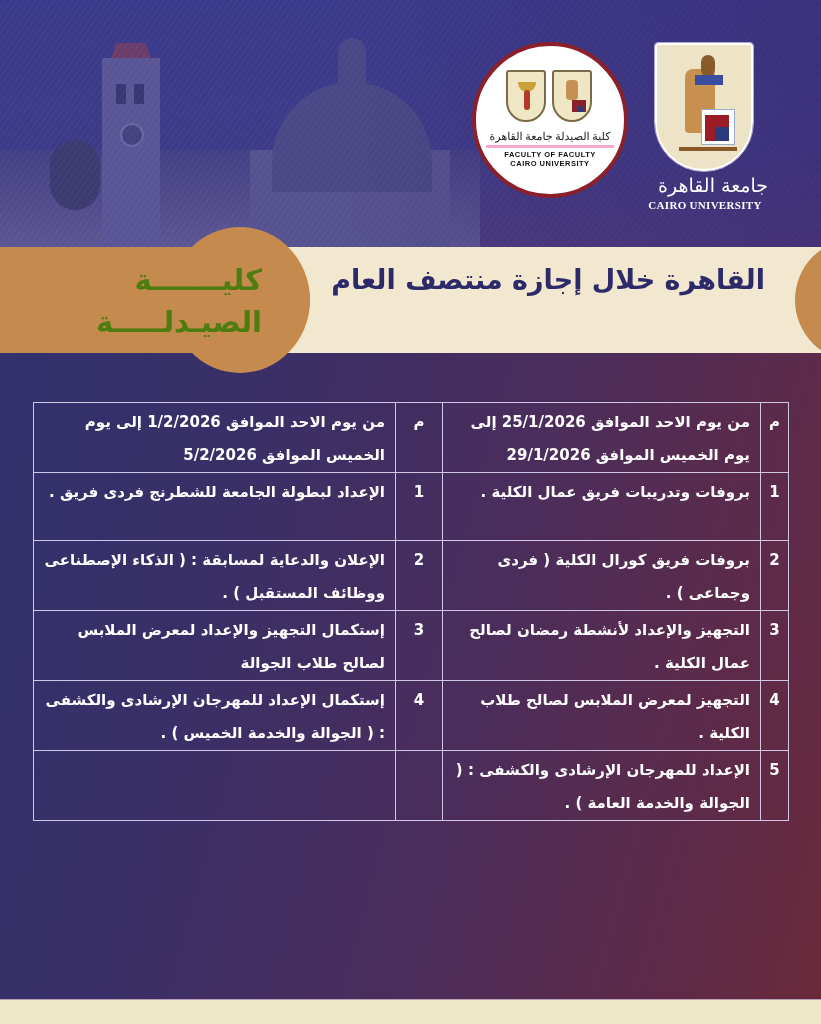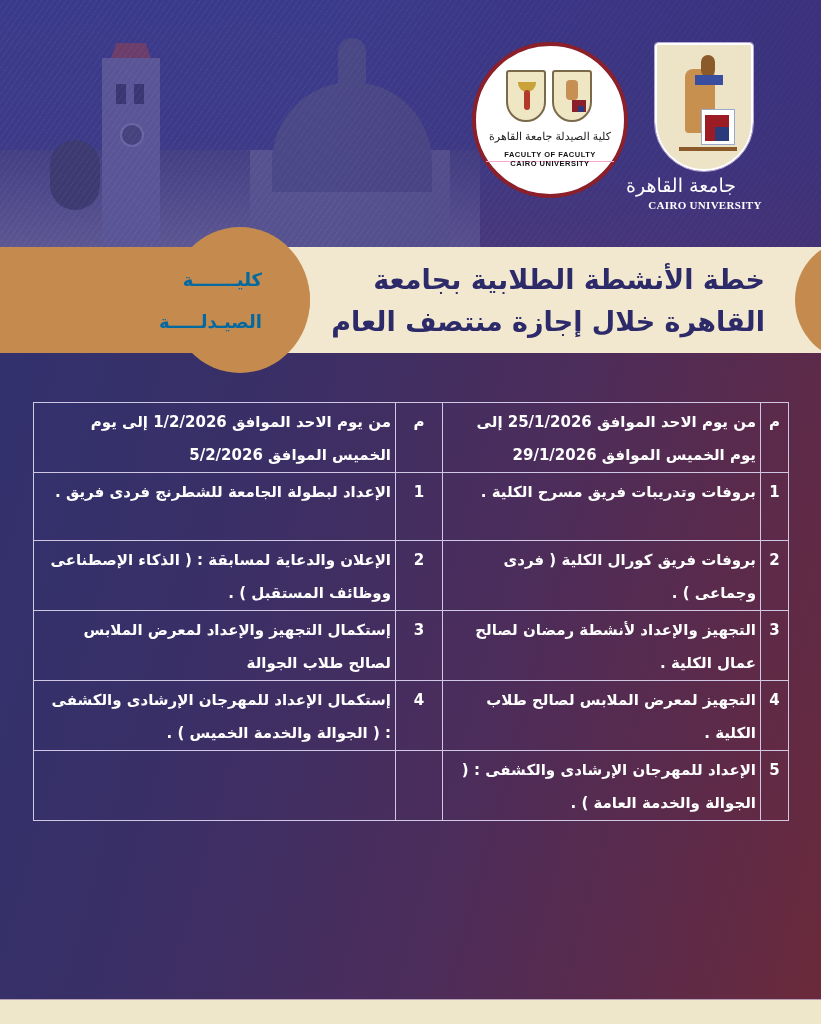--- a/index.html
+++ b/index.html
@@ -67,42 +67,42 @@
     }
     .shield-small.left { left: 30px; }
     .shield-small.right { left: 76px; }
     .shield-small .cup { position: absolute; left: 10px; top: 10px; width: 18px; height: 10px; background: #c9a23a; border-radius: 0 0 9px 9px; }
     .shield-small .snake { position: absolute; left: 16px; top: 18px; width: 6px; height: 20px; background: #b23a2a; border-radius: 3px; }
     .shield-small .fig { position: absolute; left: 12px; top: 8px; width: 12px; height: 20px; background: #c69054; border-radius: 4px; }
     .shield-small .blk1 { position: absolute; left: 18px; top: 28px; width: 14px; height: 12px; background: #8b1f2a; }
     .shield-small .blk2 { position: absolute; left: 24px; top: 34px; width: 6px; height: 6px; background: #2b3a7a; }
     .pharm-ar {
       position: absolute; left: 10px; top: 84px; width: 128px; text-align: center;
-      font-size: 11px; color: #222; font-family: Liberation Sans, sans-serif;
-      border-bottom: 1px solid #f9a8d4; padding-bottom: 18px;
+      font-size: 11px; color: #222; font-family: Liberation Serif, serif;
+      border-bottom: 3px solid #f9a8d4; padding-bottom: 2px;
     }
     .pharm-en {
       position: absolute; left: 6px; top: 104px; width: 136px; text-align: center;
       font-size: 7.5px; font-weight: bold; color: #111; letter-spacing: .5px; line-height: 9px;
       font-family: "Liberation Sans", sans-serif;
     }
     .cu-shield {
       position: absolute; left: 655px; top: 43px; width: 98px; height: 128px;
       background: #ede3c7; border: 2px solid #ffffff; outline: 1px solid #b8a8d8;
       border-radius: 3px 3px 49px 49px;
     }
     .cu-shield .fig-body { position: absolute; left: 28px; top: 24px; width: 30px; height: 64px; background: #c8904e; border-radius: 8px 8px 4px 4px; }
     .cu-shield .fig-head { position: absolute; left: 44px; top: 10px; width: 14px; height: 22px; background: #8b5a2b; border-radius: 7px; }
     .cu-shield .fig-band { position: absolute; left: 38px; top: 30px; width: 28px; height: 10px; background: #3a4ea0; }
     .cu-shield .throne { position: absolute; left: 44px; top: 64px; width: 34px; height: 36px; background: #ffffff; border: 1px solid #9ac; }
     .cu-shield .red-blk { position: absolute; left: 48px; top: 70px; width: 24px; height: 26px; background: #9b1c24; }
     .cu-shield .blue-blk { position: absolute; left: 58px; top: 82px; width: 14px; height: 14px; background: #2b3a7a; }
     .cu-shield .base { position: absolute; left: 22px; top: 102px; width: 58px; height: 4px; background: #8b5a2b; }
     .cu-ar {
-      position: absolute; left: 616px; top: 174px; width: 130px; text-align: center;
+      position: absolute; left: 648px; top: 174px; width: 130px; text-align: center;
       font-size: 19px; color: #ffffff; font-family: "DejaVu Serif", serif;
     }
     .cu-en {
       position: absolute; left: 640px; top: 199px; width: 130px; text-align: center;
       font-size: 11px; font-weight: bold; color: #ffffff; letter-spacing: .3px;
       font-family: "Liberation Serif", serif;
     }
 
     
     .banner {
@@ -118,39 +118,39 @@
     .banner-left-curve {
       position: absolute; left: 170px; top: -20px; width: 140px; height: 146px;
       border-radius: 50%; background: #c58a4e;
     }
     .banner-right-curve {
       position: absolute; left: 795px; top: -8px; width: 120px; height: 122px;
       border-radius: 50%; background: #c58a4e;
     }
     .banner-left-text {
       position: absolute; left: 40px; top: 12px; width: 250px; text-align: right;
-      direction: rtl; color: #0369a1; font-weight: bold; font-size: 18px; line-height: 42px;
+      direction: rtl; color: #4d7c0f; font-weight: bold; font-size: 29px; line-height: 42px;
       padding-right: 28px;
     }
     .banner-title {
       position: absolute; left: 320px; top: 12px; width: 445px;
       direction: rtl; text-align: right; color: #2d2a6a; font-weight: bold;
       font-size: 27px; line-height: 42px;
     }
 
     
     .schedule {
       position: absolute; left: 33px; top: 402px; width: 755px; height: 412px;
       border-collapse: collapse; direction: rtl; table-layout: fixed;
       color: #ffffff;
     }
     .schedule td {
       border: 1px solid #cfc7e4;
       vertical-align: top; font-size: 15px; font-weight: bold; line-height: 33px;
-      padding: 3px 4px 0 8px; text-align: right;
+      padding: 3px 10px 0 8px; text-align: right;
     }
     .schedule td.num { text-align: center; padding: 3px 0 0 0; }
     .schedule tr.h { height: 70px; }
     .schedule tr.r1 { height: 68px; }
     .schedule tr.r2 { height: 67px; }
     .schedule tr.r3 { height: 69px; }
     .schedule tr.r4 { height: 69px; }
     .schedule tr.r5 { height: 69px; }
 
     .footer-strip {
@@ -207,42 +207,41 @@
 
 <div class="banner">
   <div class="banner-left-curve"></div>
   <div class="banner-left"></div>
   <div class="banner-right-curve"></div>
   <div class="banner-left-text">
     <div>كليـــــــة</div>
     <div>الصيـدلـــــة</div>
   </div>
   <div class="banner-title">
-    <div>خطة الأنشطة الطلابية بجامعة</div>
     <div>القاهرة خلال إجازة منتصف العام</div>
   </div>
 </div>
 
 <table class="schedule">
   <colgroup>
     <col style="width:28px">
     <col style="width:318px">
     <col style="width:47px">
     <col style="width:362px">
   </colgroup>
   <tbody>
       <tr class="h">
     <td class="num">م</td>
     <td>من يوم الاحد الموافق 25/1/2026 إلى يوم الخميس الموافق 29/1/2026</td>
     <td class="num">م</td>
     <td>من يوم الاحد الموافق 1/2/2026 إلى يوم الخميس الموافق 5/2/2026</td>
   </tr>
   <tr class="r1">
     <td class="num">1</td>
-    <td>بروفات وتدريبات فريق مسرح الكلية .</td>
+    <td>بروفات وتدريبات فريق عمال الكلية .</td>
     <td class="num">1</td>
     <td>الإعداد لبطولة الجامعة للشطرنج فردى فريق .</td>
   </tr>
   <tr class="r2">
     <td class="num">2</td>
     <td>بروفات فريق كورال الكلية ( فردى وجماعى ) .</td>
     <td class="num">2</td>
     <td>الإعلان والدعاية لمسابقة : ( الذكاء الإصطناعى ووظائف المستقبل ) .</td>
   </tr>
   <tr class="r3">

